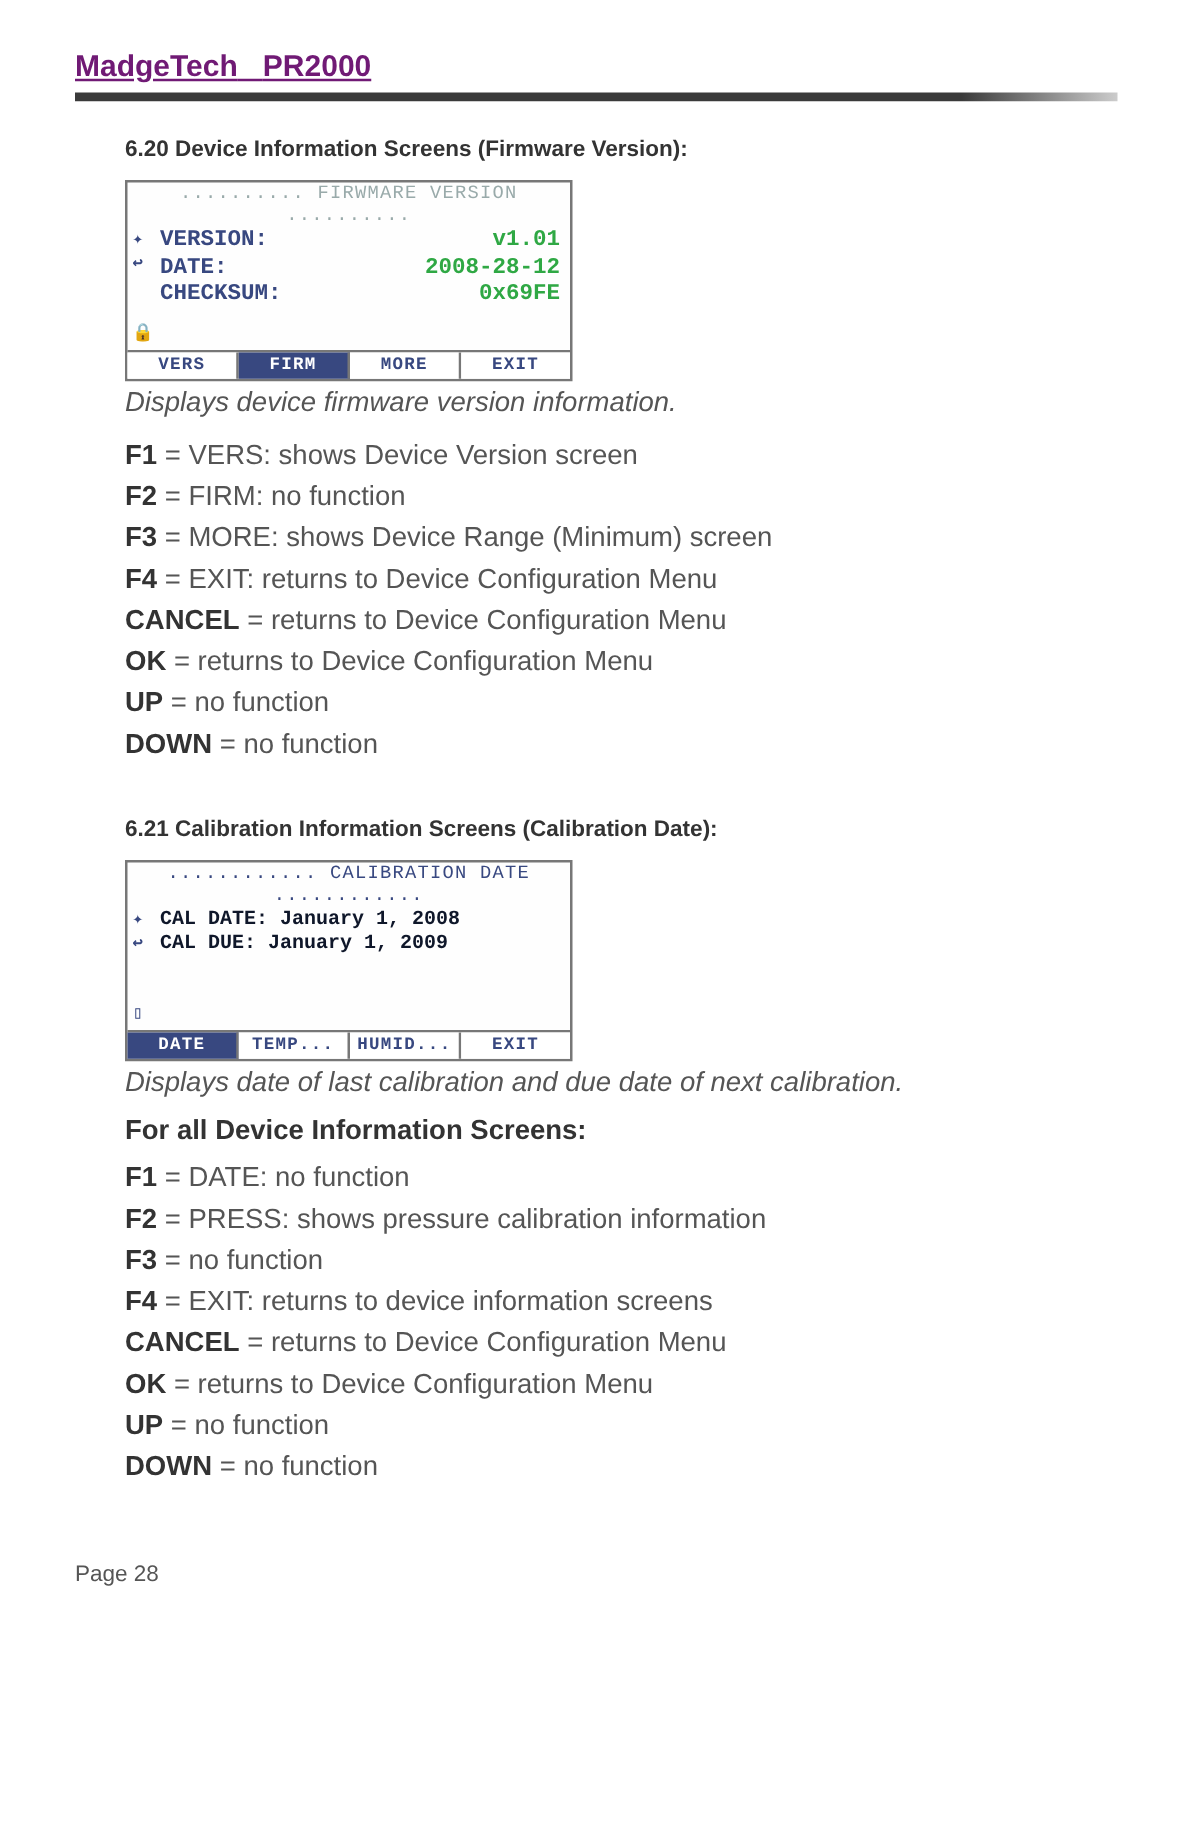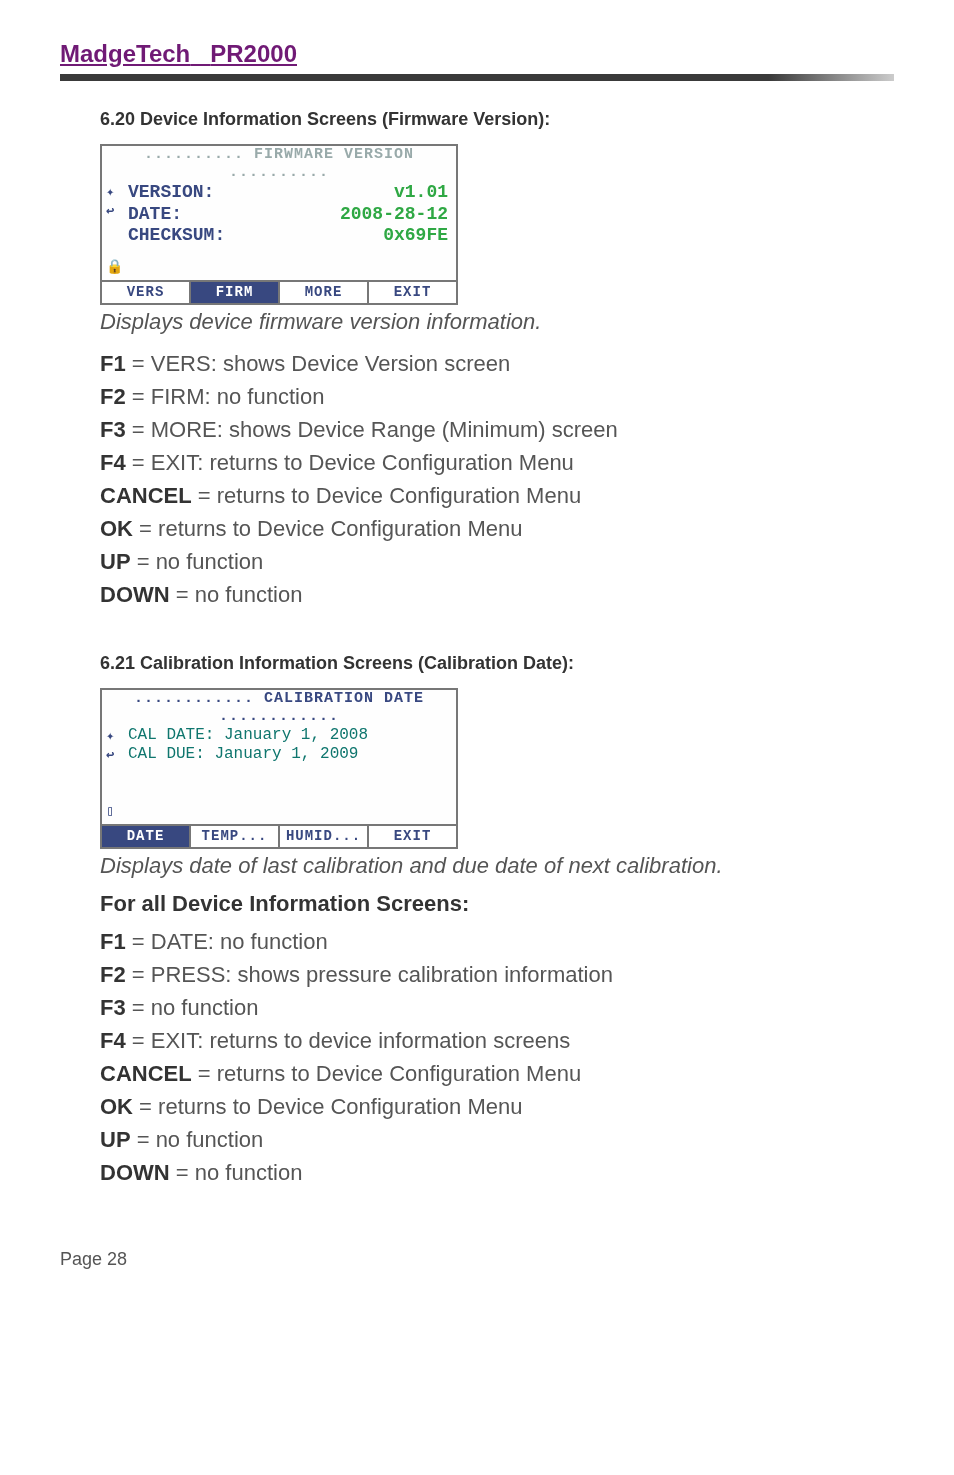--- a/index.html
+++ b/index.html
@@ -36,21 +36,21 @@
     width: 354px;
     border: 2px solid #777;
     background: #fefefe;
     font-family: "Courier New", monospace;
     font-size: 18px;
     line-height: 1.2;
     position: relative;
   }
   .lcd-title {
     text-align: center;
-    font-weight: 700;
+    font-weight: 400;
     color: #9aa;
     letter-spacing: 1px;
     padding: 0px 4px;
     font-size: 15px;
   }
   .lcd-body {
     padding: 0px 8px 8px 26px;
     min-height: 90px;
     color: #384880;
     font-weight: 700;
@@ -96,22 +96,22 @@
     color: #384880;
     letter-spacing: 1px;
     background: #fff;
   }
   .lcd-tab:last-child { border-right: none; }
   .lcd-tab.active {
     background: #384880;
     color: #fff;
   }
   .lcd-cal-lines {
-    color: #0f766e;
-    font-weight: 400;
+    color: #0f172a;
+    font-weight: 700;
     font-size: 16px;
   }
   .caption {
     margin: 4px 0 12px 40px;
     font-style: italic;
     color: #555;
     font-size: 22px;
   }
   .key-list {
     margin-left: 40px;

